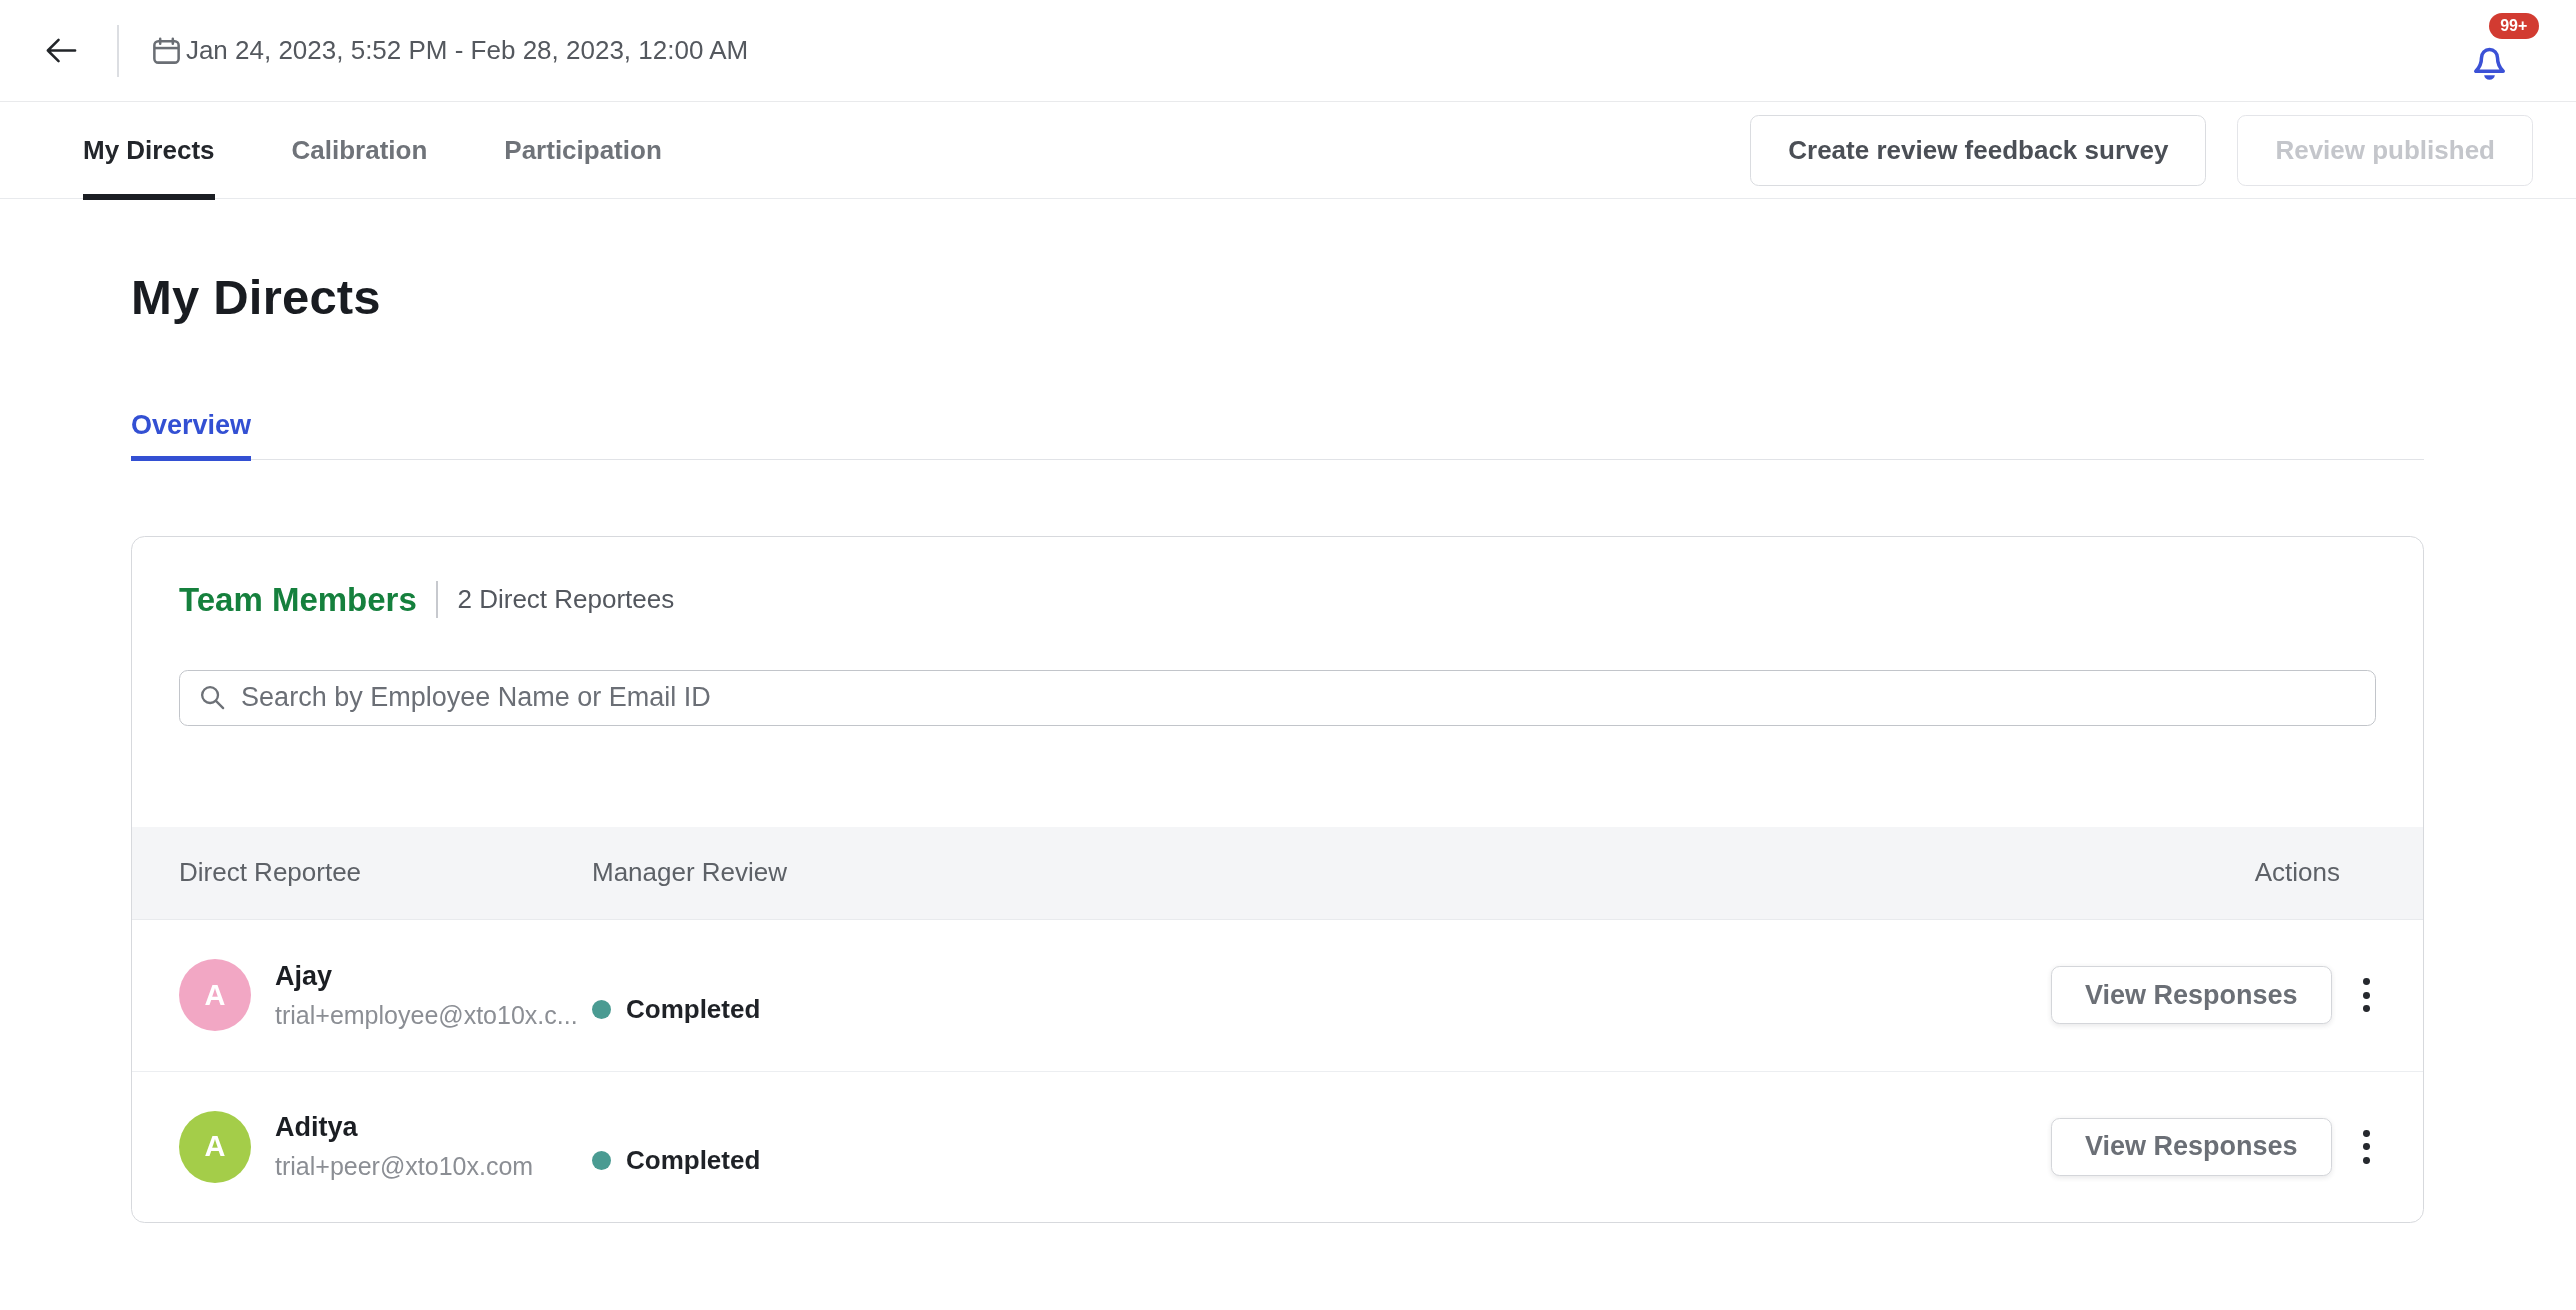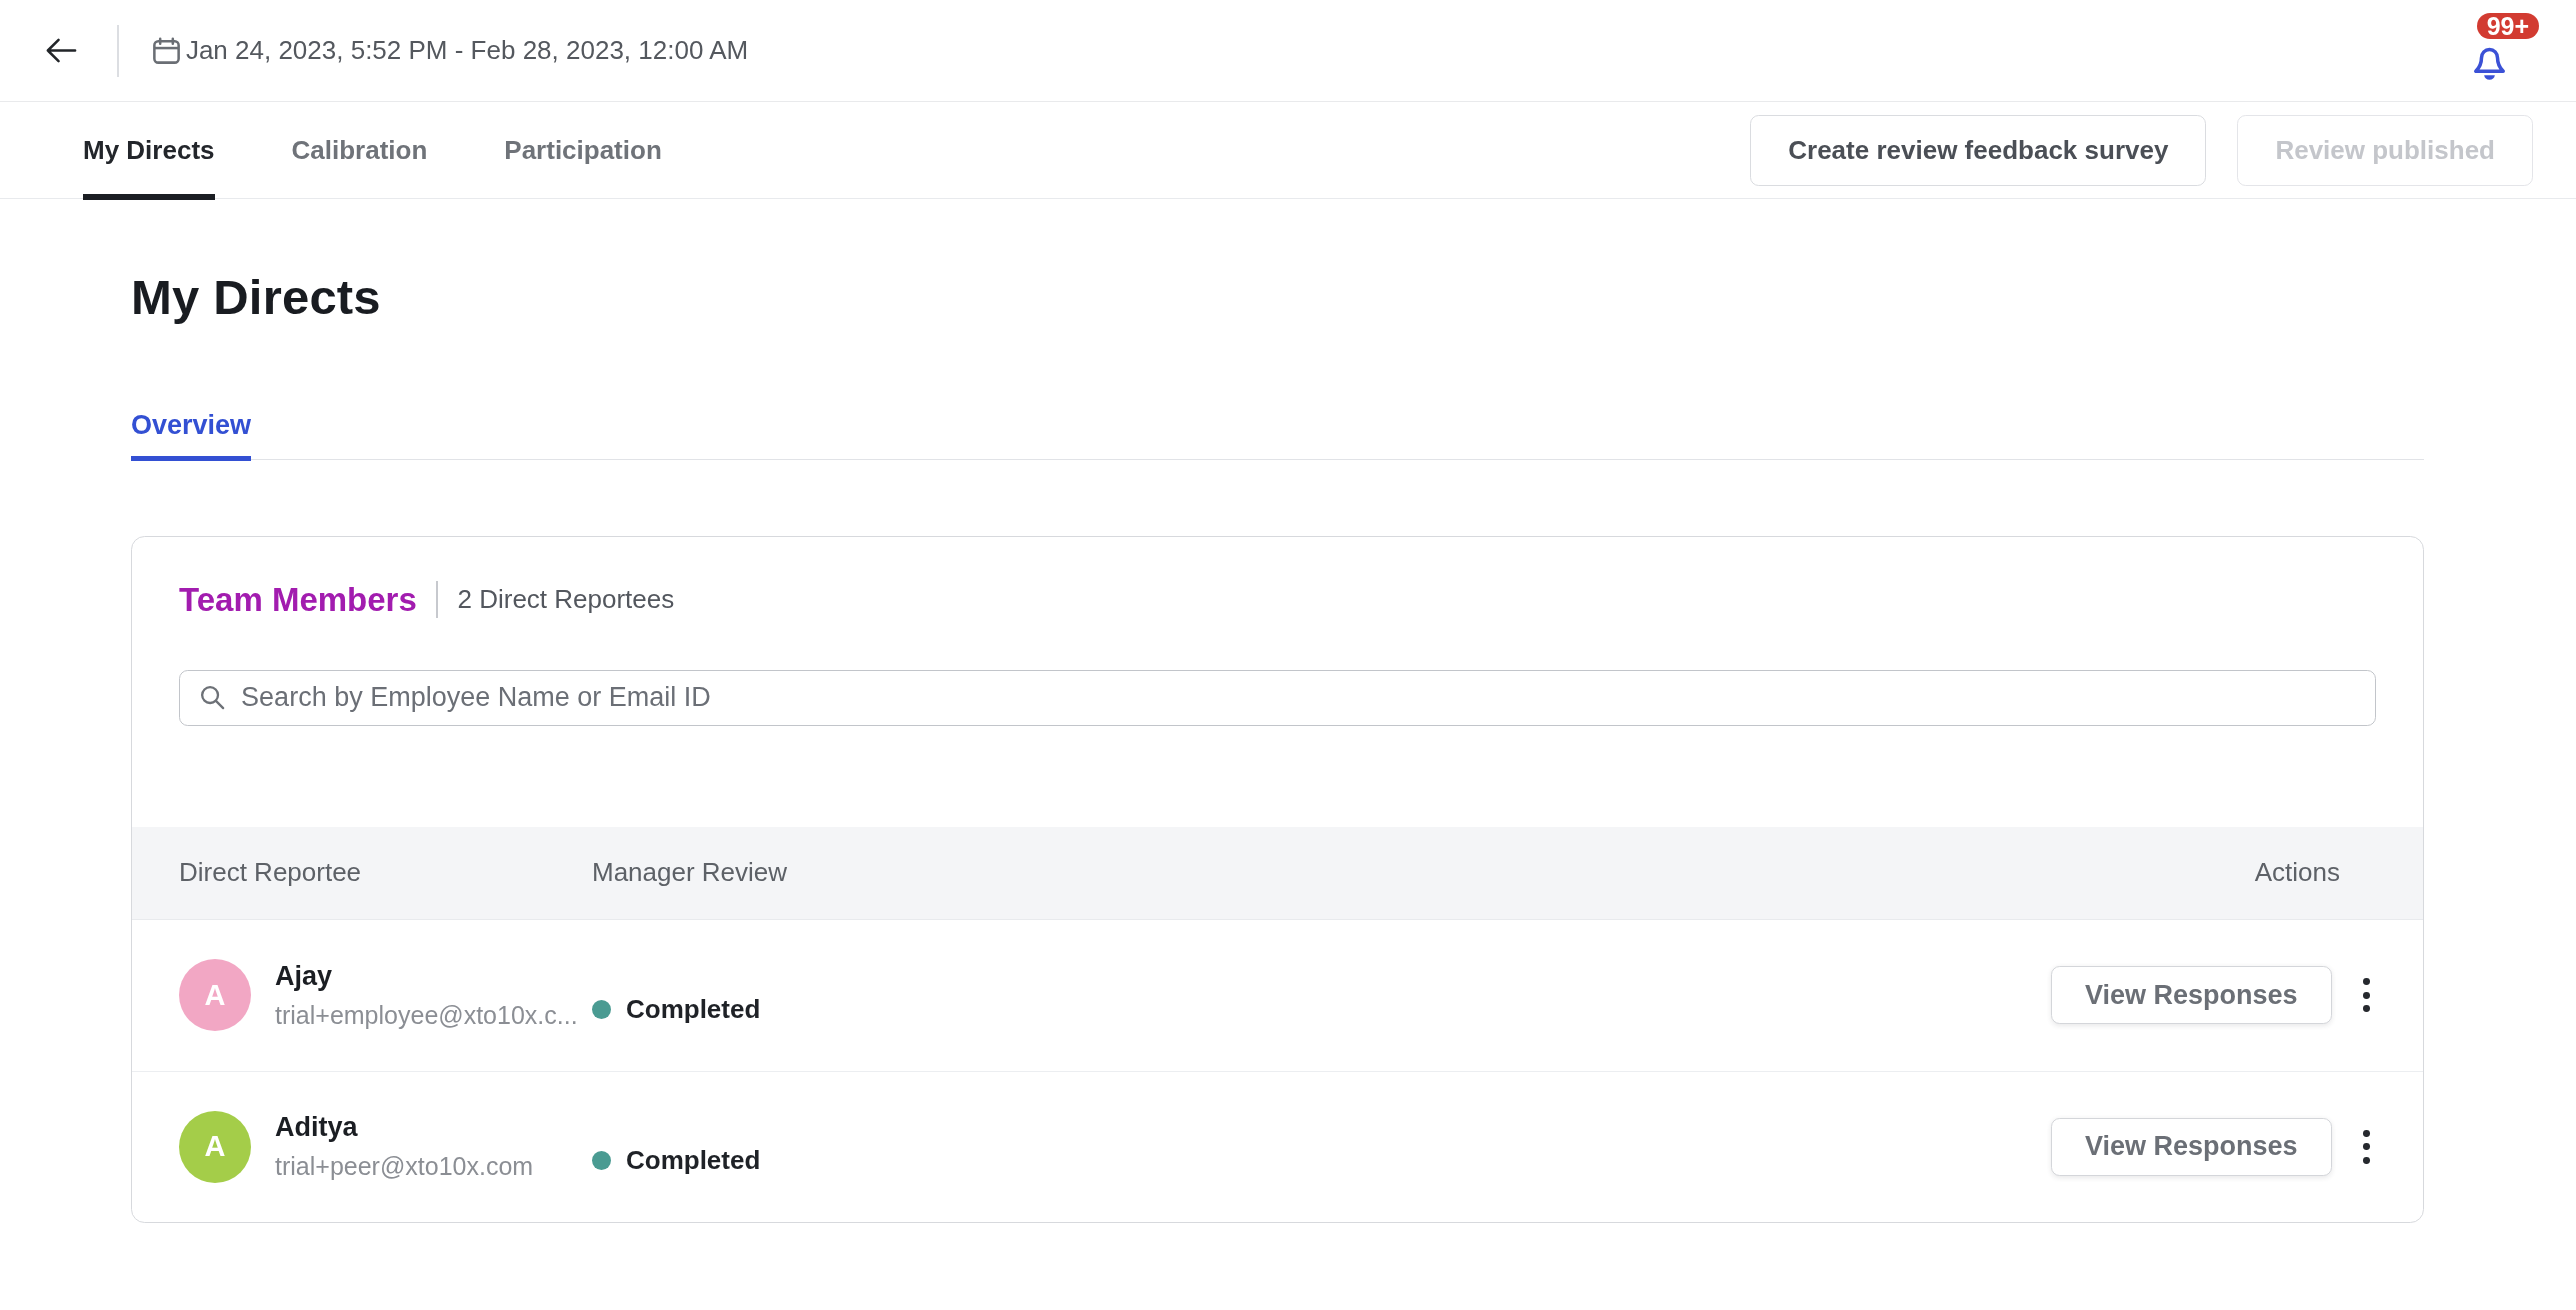--- a/index.html
+++ b/index.html
@@ -16,21 +16,21 @@
   .review-title { margin-left: 11.6px; font-size: 36px; font-weight: 700; color: #16191e; letter-spacing: 0.2px; }
   .header-vdiv { width: 1.9px; height: 52px; background: #dcdee2; margin: 0 31px 0 35px; }
   .date-wrap { display: flex; align-items: center; gap: 3px; }
   .date-text { font-size: 26px; color: #54585e; }
   .bell-wrap { position: absolute; right: 43px; top: 11.6px; width: 68px; height: 78px; cursor: pointer; }
   .bell-svg { position: absolute; left: 0; bottom: 5.8px; }
   .notif-badge {
     position: absolute; top: 1.9px; right: -5.8px;
     min-width: 50px; height: 26px; padding: 0 9.7px;
     border-radius: 13.6px;
-    color: #ffffff; font-size: 25px; font-weight: 700;
+    color: #ffffff; font-size: 16px; font-weight: 700;
     display: flex; align-items: center; justify-content: center;
   }
 
   
   .tab-bar {
     height: 97px; display: flex; align-items: center;
     border-bottom: 1px solid #e8eaed;
     padding: 0 43px 0 83px;
   }
   .tab { position: relative; height: 97px; display: flex; align-items: center; margin-right: 77px; font-size: 26px; font-weight: 600; color: #6f7379; cursor: pointer; }
@@ -52,21 +52,21 @@
   .subtab-bar { margin-top: 85px; border-bottom: 1.9px solid #e1e3e7; width: 2293px; }
   .subtab { display: inline-block; font-size: 27px; font-weight: 700; padding-bottom: 14.6px; border-bottom: 5.8px solid; margin-bottom: -1.9px; cursor: pointer; }
 
   
   .card {
     margin-top: 76px; width: 2293px;
     border: 1.9px solid #d7d9dd; border-radius: 13.6px;
     background: #ffffff; overflow: hidden;
   }
   .card-head { padding: 44px 47px 0 47px; display: flex; align-items: center; }
-  .card-title { font-size: 33px; font-weight: 700; color: #a21caf; }
+  .card-title { font-size: 33px; font-weight: 700; color: #15803d; }
   .card-title-div { width: 1.9px; height: 37px; background: #c7c9ce; margin: 0 19.4px; }
   .card-subtitle { font-size: 26px; font-weight: 500; color: #53575e; }
   .search-box {
     margin: 51px 47px 0 47px; height: 56px;
     border: 1.9px solid #c2c5ca; border-radius: 8.7px;
     display: flex; align-items: center; padding: 0 17.5px; gap: 14.6px;
     background: #ffffff;
   }
   .search-input { flex: 1; border: none; outline: none; font-family: inherit; font-size: 27px; color: #33363c; background: transparent; }
   .search-input::placeholder { color: #6b6f76; }

